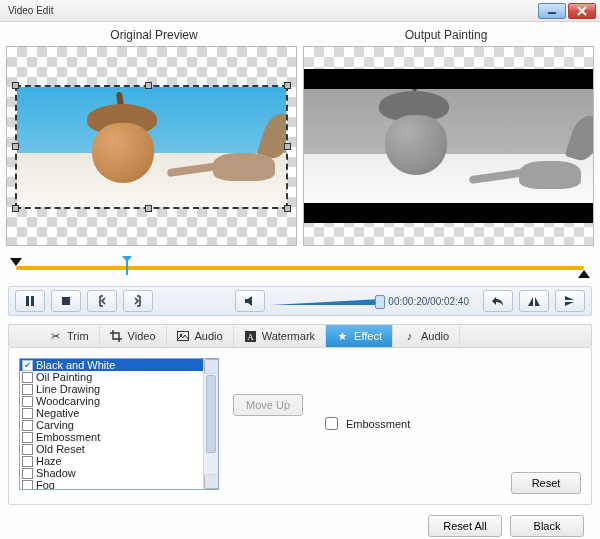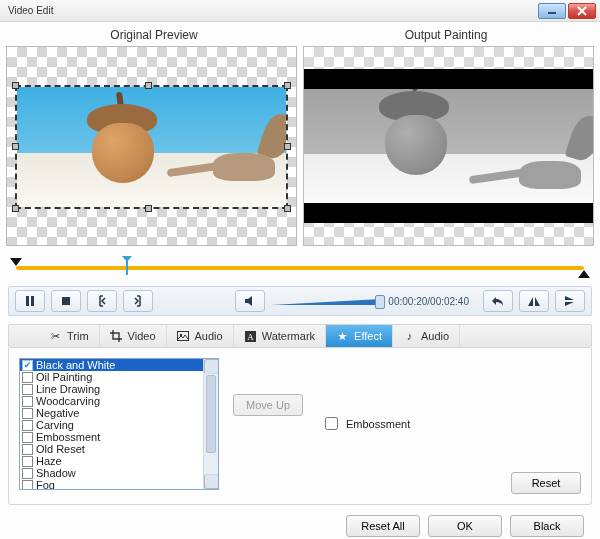--- a/index.html
+++ b/index.html
@@ -316,17 +316,16 @@
       <label class="deint">
         <input type="checkbox" style="">
         <span>Embossment</span>
       </label>
     </div>
     <div class="reset-wrap"><button class="btn">Reset</button></div>
   </div>
 
   <div class="footer">
     <button class="btn">Reset All</button>
-    <button class="btn">OK</button>
     <button class="btn">Black</button>
   </div>
 
 </div>
 
 </body></html>

